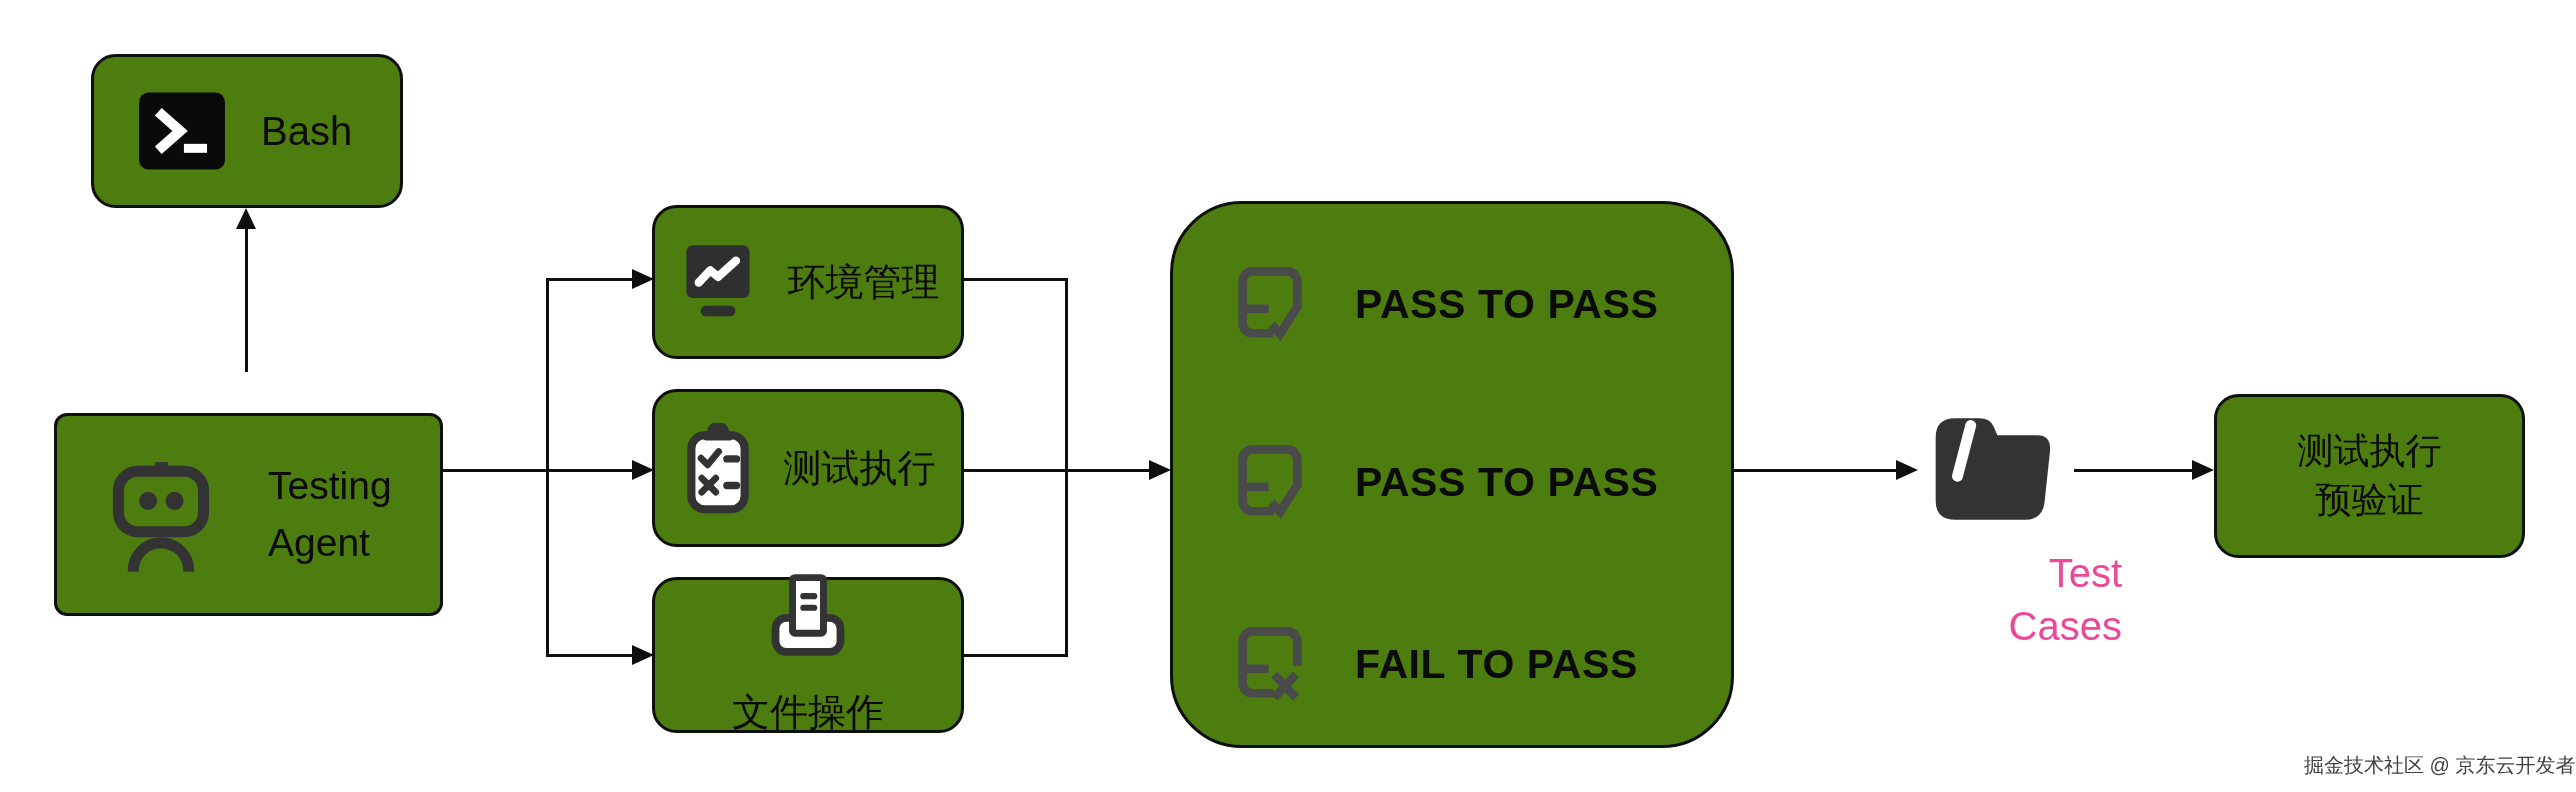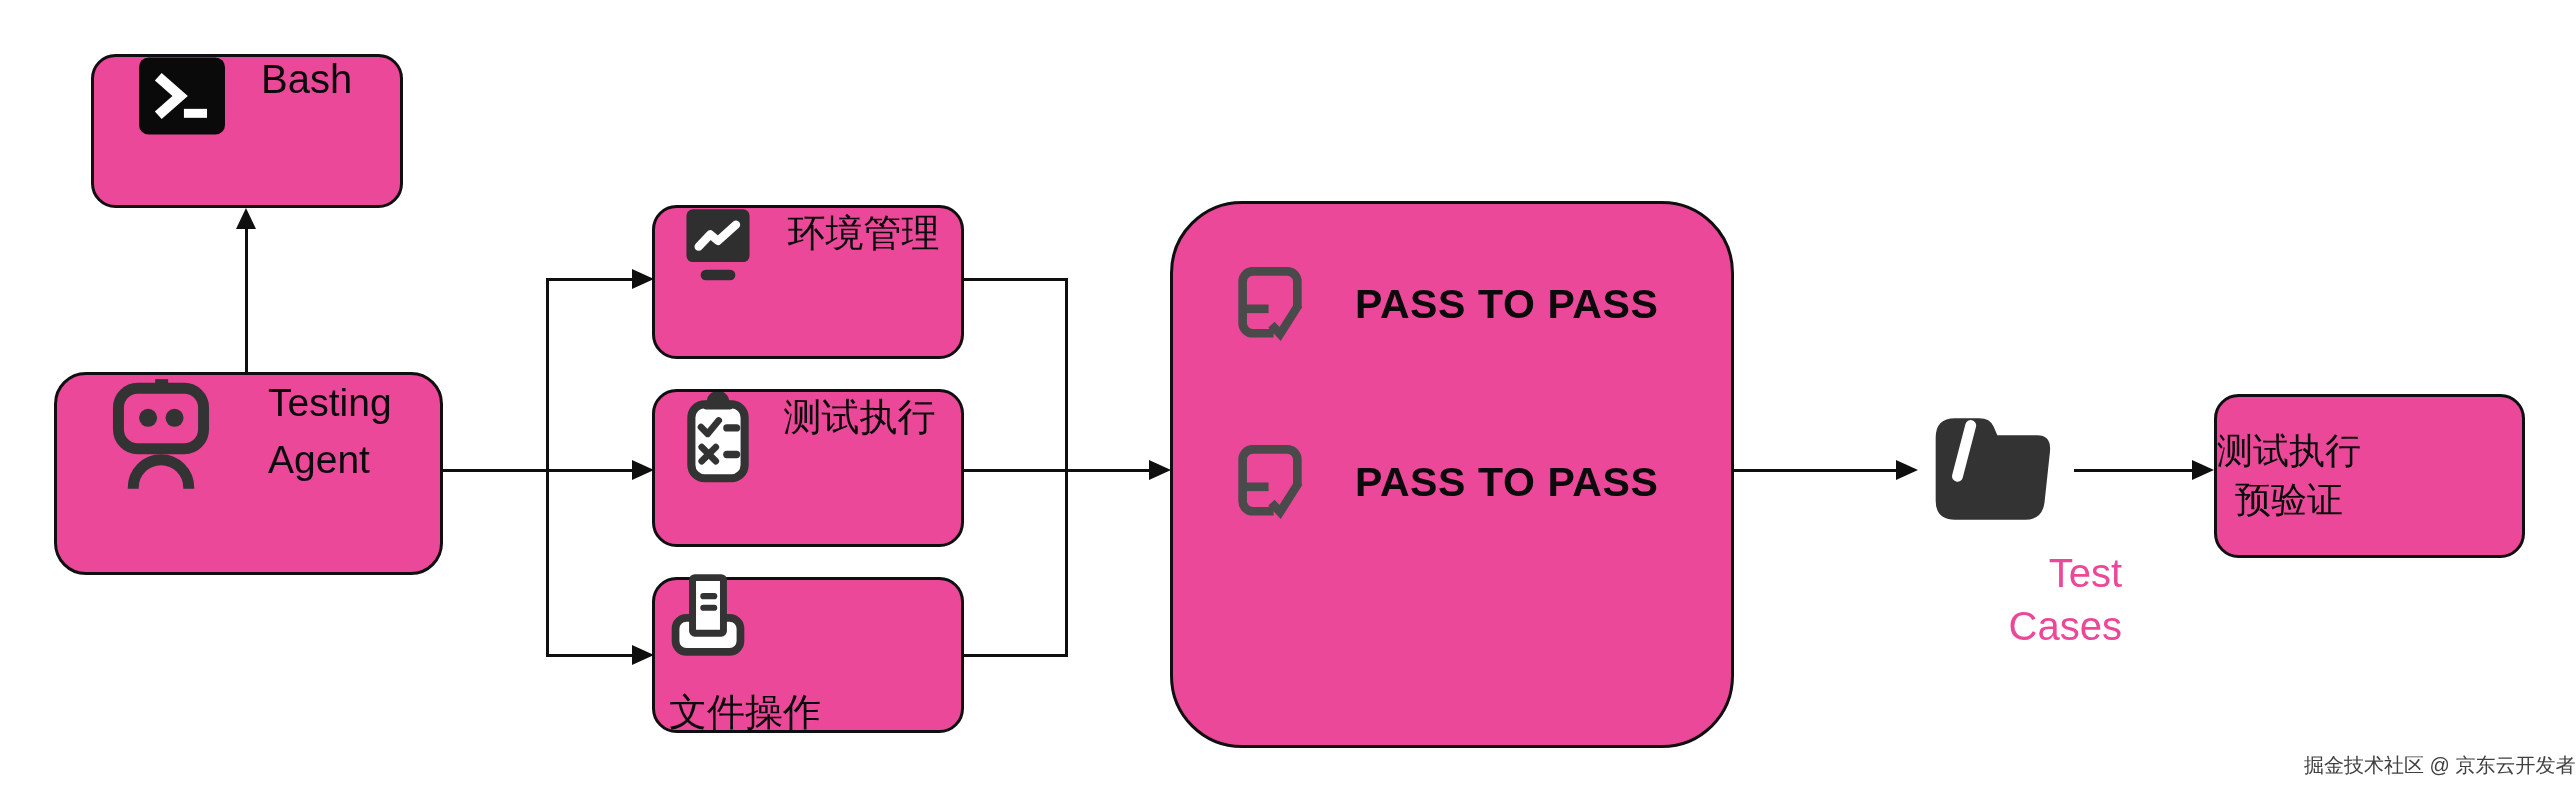--- a/index.html
+++ b/index.html
@@ -2,25 +2,25 @@
 <html style="font-size:10.4px"><head>
 <meta charset="utf-8">
 <style>
   html,body{margin:0;padding:0;background:#ffffff;}
   .canvas{
     position:relative;width:2576px;height:792px;background:#ffffff;overflow:hidden;
     font-family:"Liberation Sans","DejaVu Sans",sans-serif;color:#111;
   }
   
   .node{
-    position:absolute;background:#ec4899;border:3.2px solid #0f0f0f;box-sizing:border-box;
-    display:flex;align-items:flex-start;
+    position:absolute;background:#4d7c0f;border:3.2px solid #0f0f0f;box-sizing:border-box;
+    display:flex;align-items:center;
   }
   .rounded-sm{border-radius:24.6px;}
-  .rounded-md{border-radius:32px;}
+  .rounded-md{border-radius:13px;margin-top:41px;}
   .rounded-lg{border-radius:72px;}
   .node .label{font-size:38px;color:#0b0b0b;white-space:nowrap;}
   
   .bash-box{left:91px;top:54px;width:312px;height:154px;padding-left:45px;gap:36px;}
   .bash-box .label{font-size:40px;}
   
   .agent-box{left:54px;top:372px;width:389px;height:203px;padding-left:55px;gap:58px;}
   .agent-box .label{font-size:39px;line-height:1.45;}
   
   .tool-box{left:652px;width:312px;justify-content:center;gap:29px;padding:0 14px;}
@@ -157,20 +157,29 @@
 
     <div class="result-row row-1">
       <svg class="icon" width="72" height="79" viewBox="0 0 100 108">
         <path d="M 55 94 L 26 94 A 14 14 0 0 1 12 80 L 12 22 A 14 14 0 0 1 26 8 L 74 8 A 14 14 0 0 1 88 22 L 88 56" fill="none" stroke="#4a4a4a" stroke-width="12"></path>
         <line x1="14" y1="60" x2="48" y2="60" stroke="#4a4a4a" stroke-width="12"></line>
         <polyline points="52,82 64,95 90,54" fill="none" stroke="#4a4a4a" stroke-width="12"></polyline>
       </svg>
       <div class="label">PASS TO PASS</div>
     </div>
 
+    <div class="result-row row-2">
+      <svg class="icon" width="72" height="79" viewBox="0 0 100 108">
+        <path d="M 55 94 L 26 94 A 14 14 0 0 1 12 80 L 12 22 A 14 14 0 0 1 26 8 L 74 8 A 14 14 0 0 1 88 22 L 88 56" fill="none" stroke="#4a4a4a" stroke-width="12"></path>
+        <line x1="14" y1="60" x2="48" y2="60" stroke="#4a4a4a" stroke-width="12"></line>
+        <line x1="56" y1="68" x2="86" y2="100" stroke="#4a4a4a" stroke-width="12"></line>
+        <line x1="86" y1="68" x2="56" y2="100" stroke="#4a4a4a" stroke-width="12"></line>
+      </svg>
+      <div class="label">FAIL TO PASS</div>
+    </div>
 
   </div>
 
   <div class="folder-wrap">
     <svg class="icon" width="133" height="126" viewBox="0 0 110 100">
       <path d="M 8 24 Q 8 8 24 8 L 44 8 Q 53 8 56 15 L 59 22 L 92 22 Q 104 22 102.5 36 L 98 78 Q 96 92 82 92 L 24 92 Q 8 92 8 76 Z" fill="#333333"></path>
       <line x1="37" y1="14" x2="26" y2="56" stroke="#ffffff" stroke-width="9" stroke-linecap="round"></line>
     </svg>
   </div>
   <div class="testcases-label">

